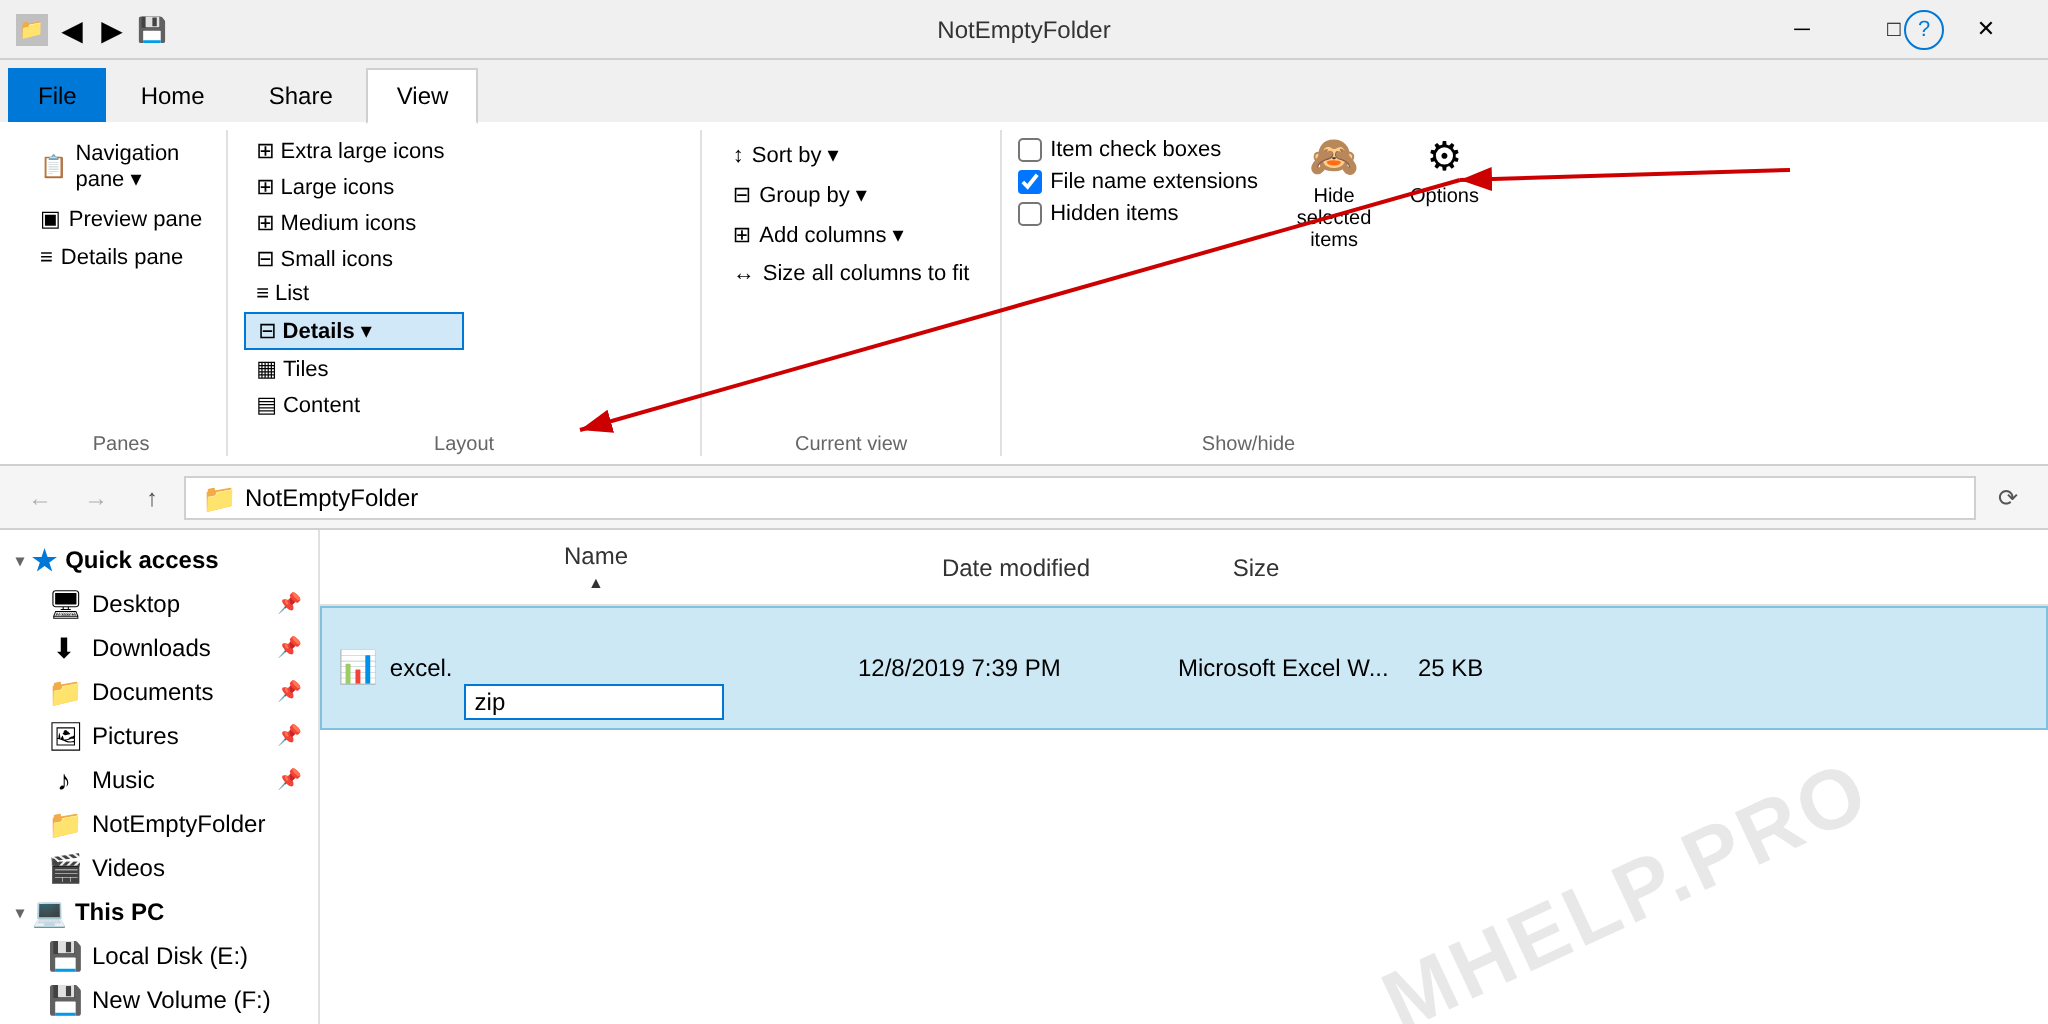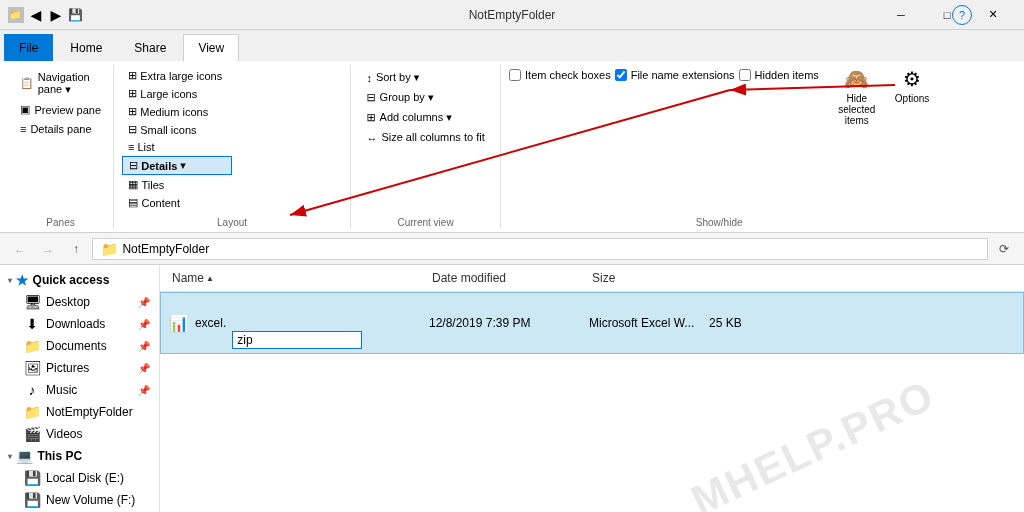--- a/index.html
+++ b/index.html
@@ -154,20 +154,21 @@
       top: 0;
     }
     .col-header {
       font-size: 12px;
       color: #333;
       cursor: pointer;
       padding: 2px 4px;
       display: flex;
       align-items: center;
       gap: 2px;
+      flex-direction: column;
     }
     .col-name { width: 260px; }
     .col-date { width: 160px; }
     .col-type { width: 120px; }
     .col-size { width: 80px; }
     .sort-indicator { font-size: 8px; }
 
     .file-row {
       display: flex;
       align-items: center;
@@ -308,21 +309,21 @@
         </div>
         <div class="cv-btn">
           <span>↔</span>Size all columns to fit
         </div>
       </div>
       <div class="ribbon-group-label">Current view</div>
     </div>
 
     <div class="ribbon-group" style="min-width:240px;">
       <div class="ribbon-group-content" style="flex-direction:row; align-items:flex-start; gap:8px; padding:4px 0;">
-        <div style="display:flex; flex-direction:row; gap:4px;">
+        <div style="display:flex; flex-direction:column; gap:4px;">
           <label class="checkbox-row">
             <input type="checkbox" style="">
             <span>Item check boxes</span>
           </label>
           <label class="checkbox-row">
             <input type="checkbox" checked="" style="">
             <span>File name extensions</span>
           </label>
           <label class="checkbox-row">
             <input type="checkbox" style="">

